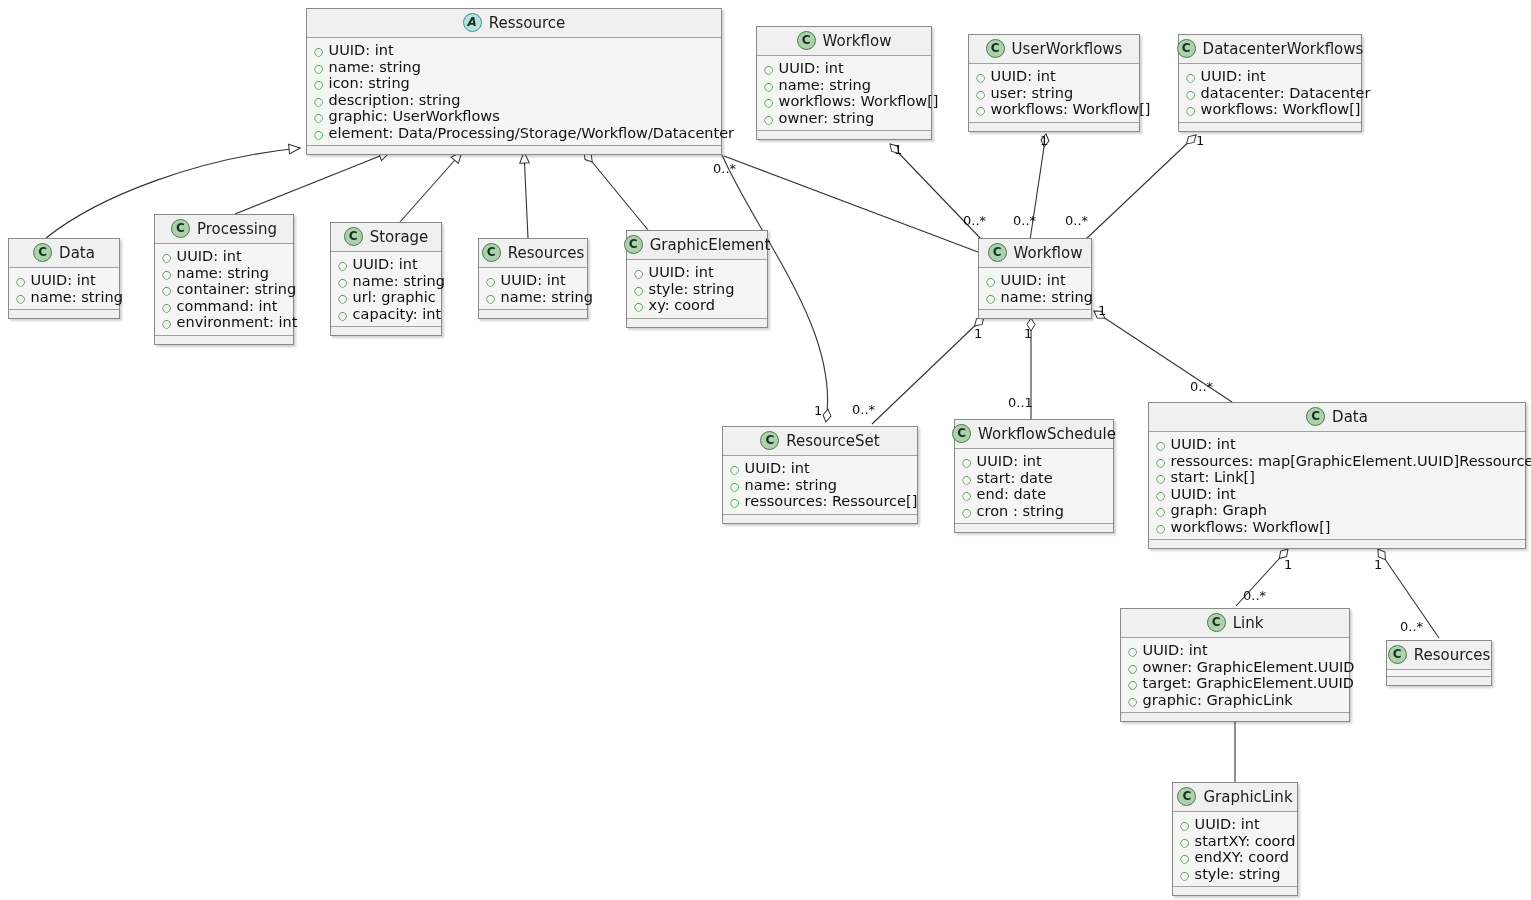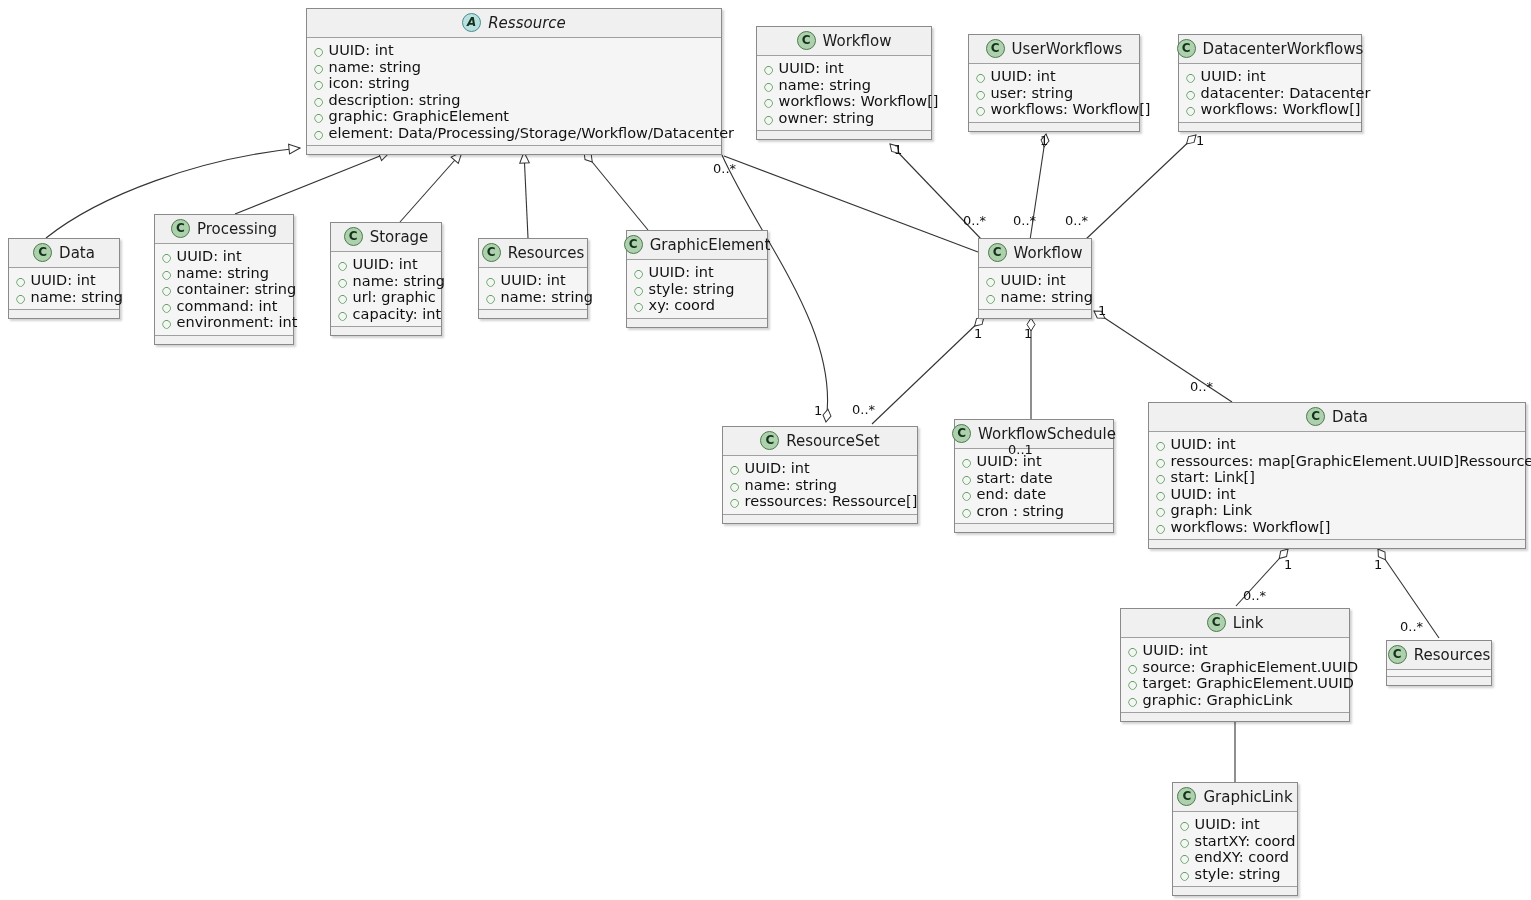--- a/index.html
+++ b/index.html
@@ -38,21 +38,20 @@
     padding: 4px 8px 5px 8px;
     font-size: 15px;
     color: #1b1b1b;
     white-space: nowrap;
     display: flex;
     align-items: center;
     justify-content: center;
     gap: 7px;
   }
   .uml-header.abstract .uml-title {
-    font-style: italic;
   }
   .stereo {
     display: inline-block;
     width: 17px;
     height: 17px;
     border-radius: 50%;
     border: 1px solid #4c7a4c;
     background: #add1ad;
     color: #14321b;
     font-size: 12px;
@@ -174,21 +173,21 @@
           <div class="attr">
             <span class="vis">○</span>
             <span>icon: string</span>
           </div>
           <div class="attr">
             <span class="vis">○</span>
             <span>description: string</span>
           </div>
           <div class="attr">
             <span class="vis">○</span>
-            <span>graphic: GraphicElement</span>
+            <span>graphic: UserWorkflows</span>
           </div>
           <div class="attr">
             <span class="vis">○</span>
             <span>element: Data/Processing/Storage/Workflow/Datacenter</span>
           </div>
         </div>
         <div class="uml-methods"></div>
       </div>
       <div class="uml-class" style="left: 756px; top: 26px; width: 176px;">
         <div class="uml-header">
@@ -446,42 +445,42 @@
           <div class="attr">
             <span class="vis">○</span>
             <span>start: Link[]</span>
           </div>
           <div class="attr">
             <span class="vis">○</span>
             <span>UUID: int</span>
           </div>
           <div class="attr">
             <span class="vis">○</span>
-            <span>graph: Link</span>
+            <span>graph: Graph</span>
           </div>
           <div class="attr">
             <span class="vis">○</span>
             <span>workflows: Workflow[]</span>
           </div>
         </div>
         <div class="uml-methods"></div>
       </div>
       <div class="uml-class" style="left: 1120px; top: 608px; width: 230px;">
         <div class="uml-header">
           <span class="stereo">C</span>
           <span class="uml-title">Link</span>
         </div>
         <div class="uml-attrs">
           <div class="attr">
             <span class="vis">○</span>
             <span>UUID: int</span>
           </div>
           <div class="attr">
             <span class="vis">○</span>
-            <span>source: GraphicElement.UUID</span>
+            <span>owner: GraphicElement.UUID</span>
           </div>
           <div class="attr">
             <span class="vis">○</span>
             <span>target: GraphicElement.UUID</span>
           </div>
           <div class="attr">
             <span class="vis">○</span>
             <span>graphic: GraphicLink</span>
           </div>
         </div>
@@ -527,21 +526,21 @@
       <div class="mult" style="left: 1040px; top: 133px;">1</div>
       <div class="mult" style="left: 1196px; top: 133px;">1</div>
       <div class="mult" style="left: 963px; top: 213px;">0..*</div>
       <div class="mult" style="left: 1013px; top: 213px;">0..*</div>
       <div class="mult" style="left: 1065px; top: 213px;">0..*</div>
       <div class="mult" style="left: 974px; top: 326px;">1</div>
       <div class="mult" style="left: 1024px; top: 326px;">1</div>
       <div class="mult" style="left: 1098px; top: 303px;">1</div>
       <div class="mult" style="left: 814px; top: 403px;">1</div>
       <div class="mult" style="left: 852px; top: 402px;">0..*</div>
-      <div class="mult" style="left: 1008px; top: 395px; margin-top: 47px;">0..1</div>
+      <div class="mult" style="left: 1008px; top: 395px;">0..1</div>
       <div class="mult" style="left: 1190px; top: 379px;">0..*</div>
       <div class="mult" style="left: 1284px; top: 557px;">1</div>
       <div class="mult" style="left: 1374px; top: 557px;">1</div>
       <div class="mult" style="left: 1243px; top: 588px;">0..*</div>
       <div class="mult" style="left: 1400px; top: 619px;">0..*</div>
     </div>
 
 </div>
 
 </body></html>

